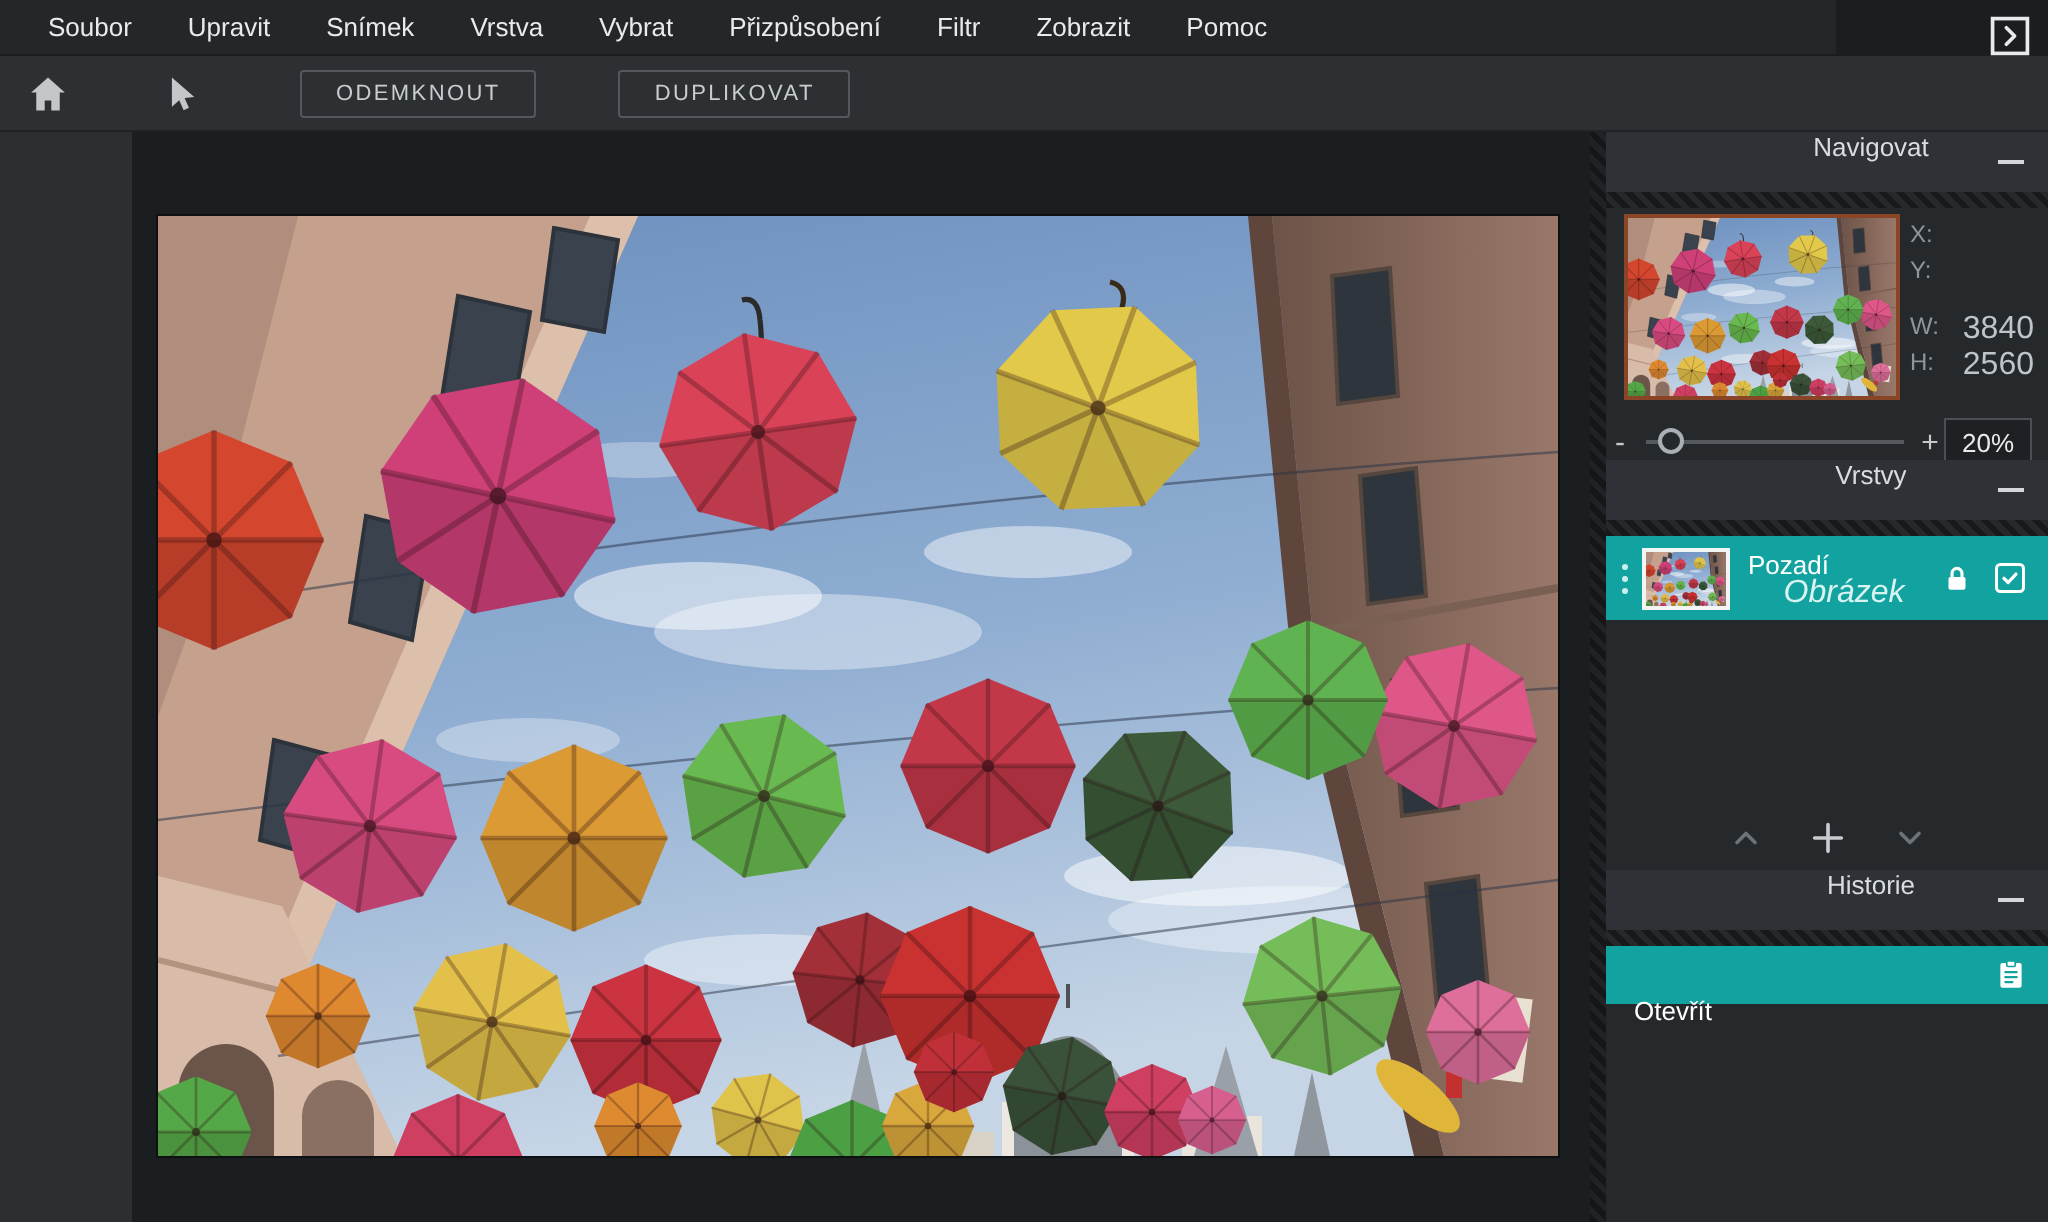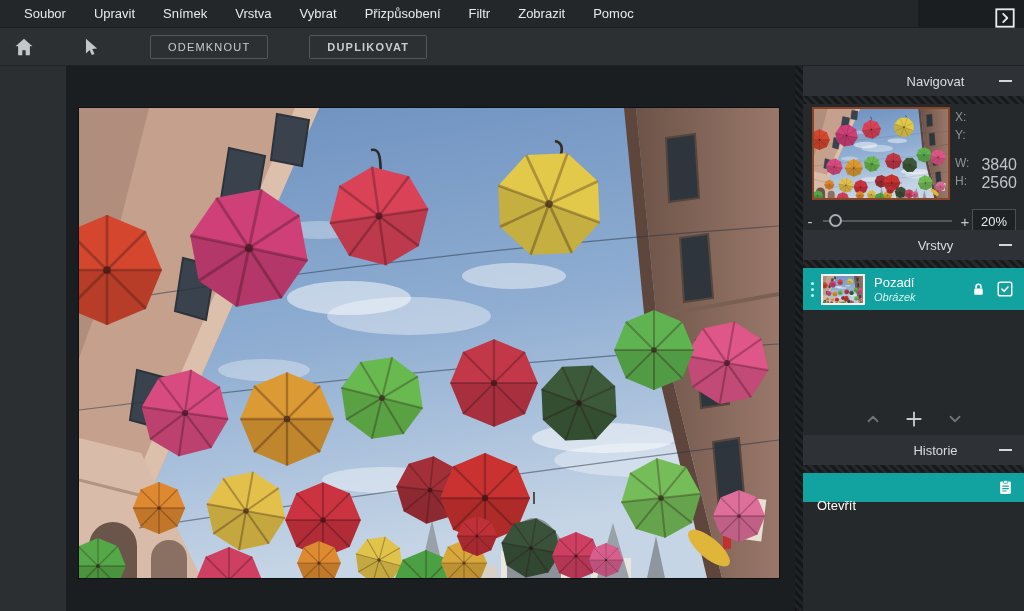--- a/index.html
+++ b/index.html
@@ -41,21 +41,21 @@
 
   
   #workspace{left:66px;top:66px;width:729px;height:545px;background:#1b1e21;}
   #canvas-photo{left:79px;top:108px;width:700px;height:470px;box-shadow:0 0 0 1px #0e1012;z-index:5;}
 
   #gutter-right{left:795px;top:66px;width:8px;height:545px;
     background:repeating-linear-gradient(45deg,#141618 0 3px,#202326 3px 6px);}
 
   
   #rightpanel{left:803px;top:66px;width:221px;height:545px;background:#25292c;z-index:10;}
-  .panel-header{position:relative;height:30px;background:#2e3236;display:flex;align-items:center;justify-content:center;cursor:pointer;padding-left:44px;}
+  .panel-header{position:relative;height:30px;background:#2e3236;display:flex;justify-content:center;cursor:pointer;padding-left:44px;}
   .panel-title{color:#dadde0;font-size:13px;}
   .panel-dash{position:absolute;right:12px;top:14px;width:13px;height:2px;background:#d4d7d9;}
   .hatch{height:8px;background:repeating-linear-gradient(45deg,#17191b 0 3px,#25292c 3px 6px);}
 
   
   #nav-thumb{left:9px;top:3px;width:134px;height:89px;border:2px solid #8a4526;box-sizing:content-box;}
   .nav-label{color:#8e959b;font-size:12px;}
   .nav-value{color:#bfc4c8;font-size:16px;}
   #nav-meta{position:absolute;left:152px;top:6px;width:62px;}
   #nav-meta .row{display:flex;justify-content:space-between;height:18px;}
@@ -66,21 +66,21 @@
   #zoom-box{width:42px;height:22px;border:1px solid #4b4f53;background:#1e2124;color:#e8eaec;font-size:13px;
     display:flex;align-items:center;justify-content:center;margin-right:8px;cursor:text;}
 
   
   #layer-row{height:42px;background:#12a3a1;display:flex;align-items:center;position:relative;cursor:pointer;}
   .drag-dots{width:14px;display:flex;flex-direction:column;align-items:center;gap:3px;margin-left:2px;}
   .drag-dots i{width:3px;height:3px;border-radius:50%;background:#c9efec;display:block;}
   #layer-thumb{width:40px;height:27px;border:2px solid #f2f5f4;margin-left:2px;overflow:hidden;background:#7d9cc4;}
   #layer-text{margin-left:9px;flex:1;}
   #layer-name{color:#ffffff;font-size:13px;font-weight:normal;line-height:15px;}
-  #layer-type{color:#d9f3f1;font-size:11px;font-style:italic;line-height:14px;}
+  #layer-type{color:#d9f3f1;font-size:16px;font-style:italic;line-height:14px;text-align:center;}
   #layer-lock{margin-right:9px;cursor:pointer;}
   #layer-vis{margin-right:10px;cursor:pointer;}
   #layers-empty{height:93px;}
   #layer-controls{height:32px;display:flex;align-items:center;justify-content:center;gap:22px;}
   #layer-controls .ctl{cursor:pointer;display:flex;align-items:center;}
 
   
   #history-row{height:29px;background:#12a3a1;display:flex;align-items:center;cursor:pointer;}
   #history-label{color:#ffffff;font-size:13px;margin-left:14px;flex:1;margin-top:35px;}
   #history-icon{margin-right:10px;display:flex;}
@@ -235,21 +235,21 @@
     <svg width="22" height="22" viewBox="0 0 24 24">
       <path class="tf" d="M12 3l9.2 8.2h-2.8V21h-4.6v-5.4h-3.6V21H5.6v-9.8H2.8z"></path>
     </svg>
   </span>
   <span class="opt-icon" style="margin-left:14px;">
     <svg width="22" height="22" viewBox="0 0 24 24">
       <path class="tf" d="M6.5 3v16l4-3.6 2.4 5.4 2.9-1.3-2.4-5.3 5.3-.6z"></path>
     </svg>
   </span>
   <button class="opt-btn">ODEMKNOUT</button>
-  <button class="opt-btn" style="margin-left:12px;font-weight:bold;">DUPLIKOVAT</button>
+  <button class="opt-btn" style="margin-left:12px;">DUPLIKOVAT</button>
 </div>
 
 <div id="palette" class="abs"></div>
 <div id="palette-hatch" class="abs"></div>
 
 <div id="tools">
   <div class="tool sel">
     <svg width="22" height="22" viewBox="0 0 24 24">
       <path class="tf" d="M7 3v16l4-3.6 2.4 5.4 2.9-1.3-2.4-5.3 5.3-.6z"></path>
     </svg>

